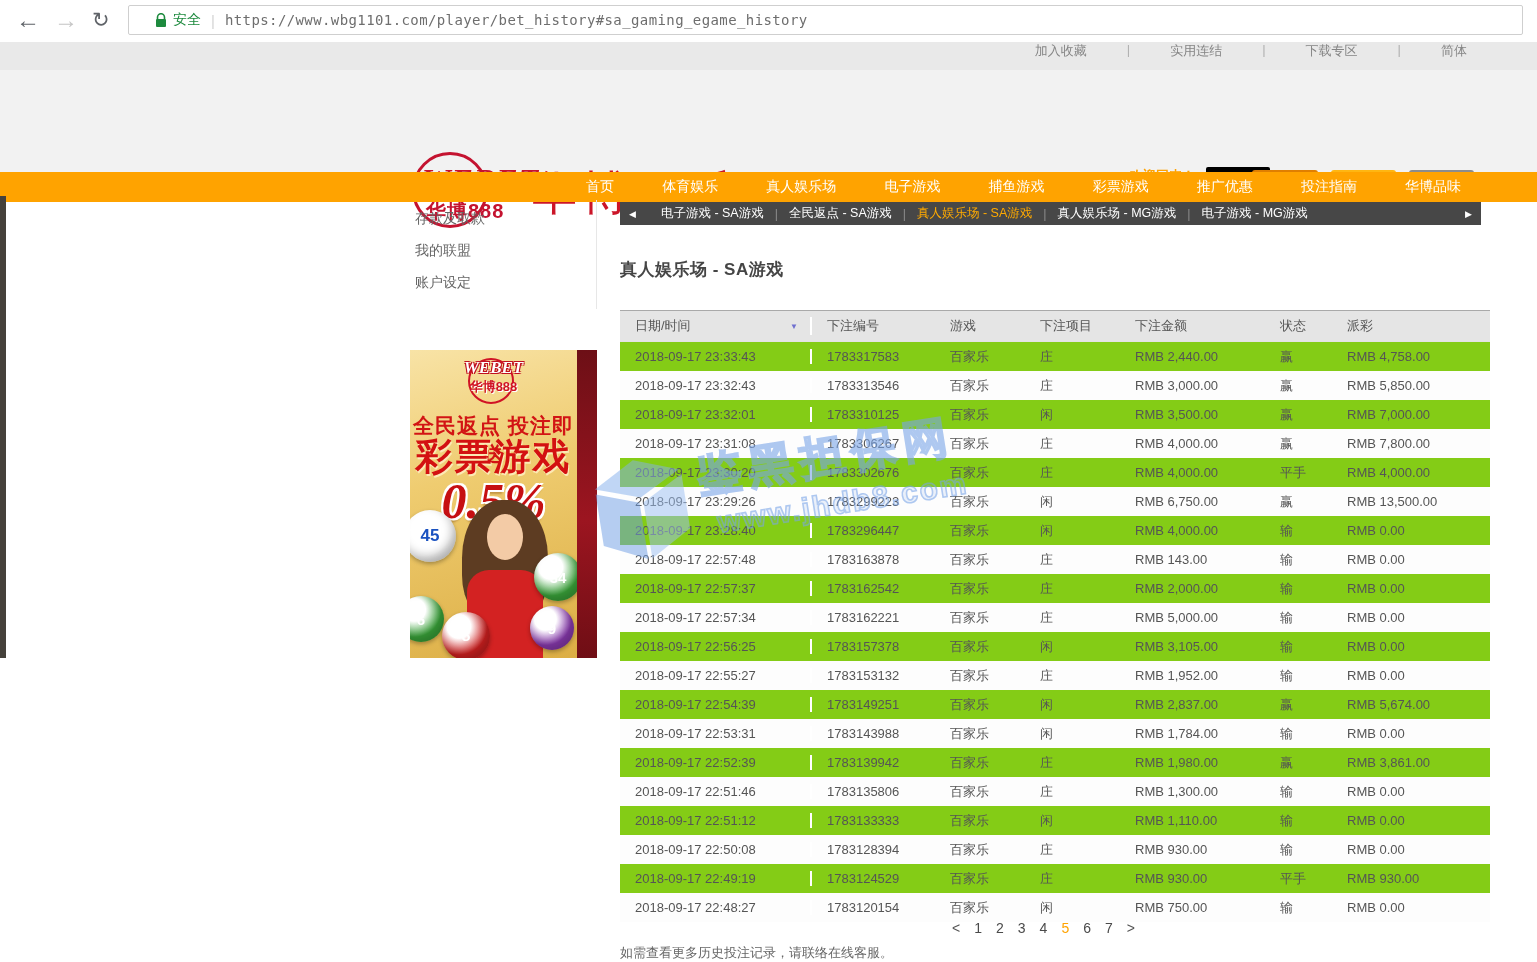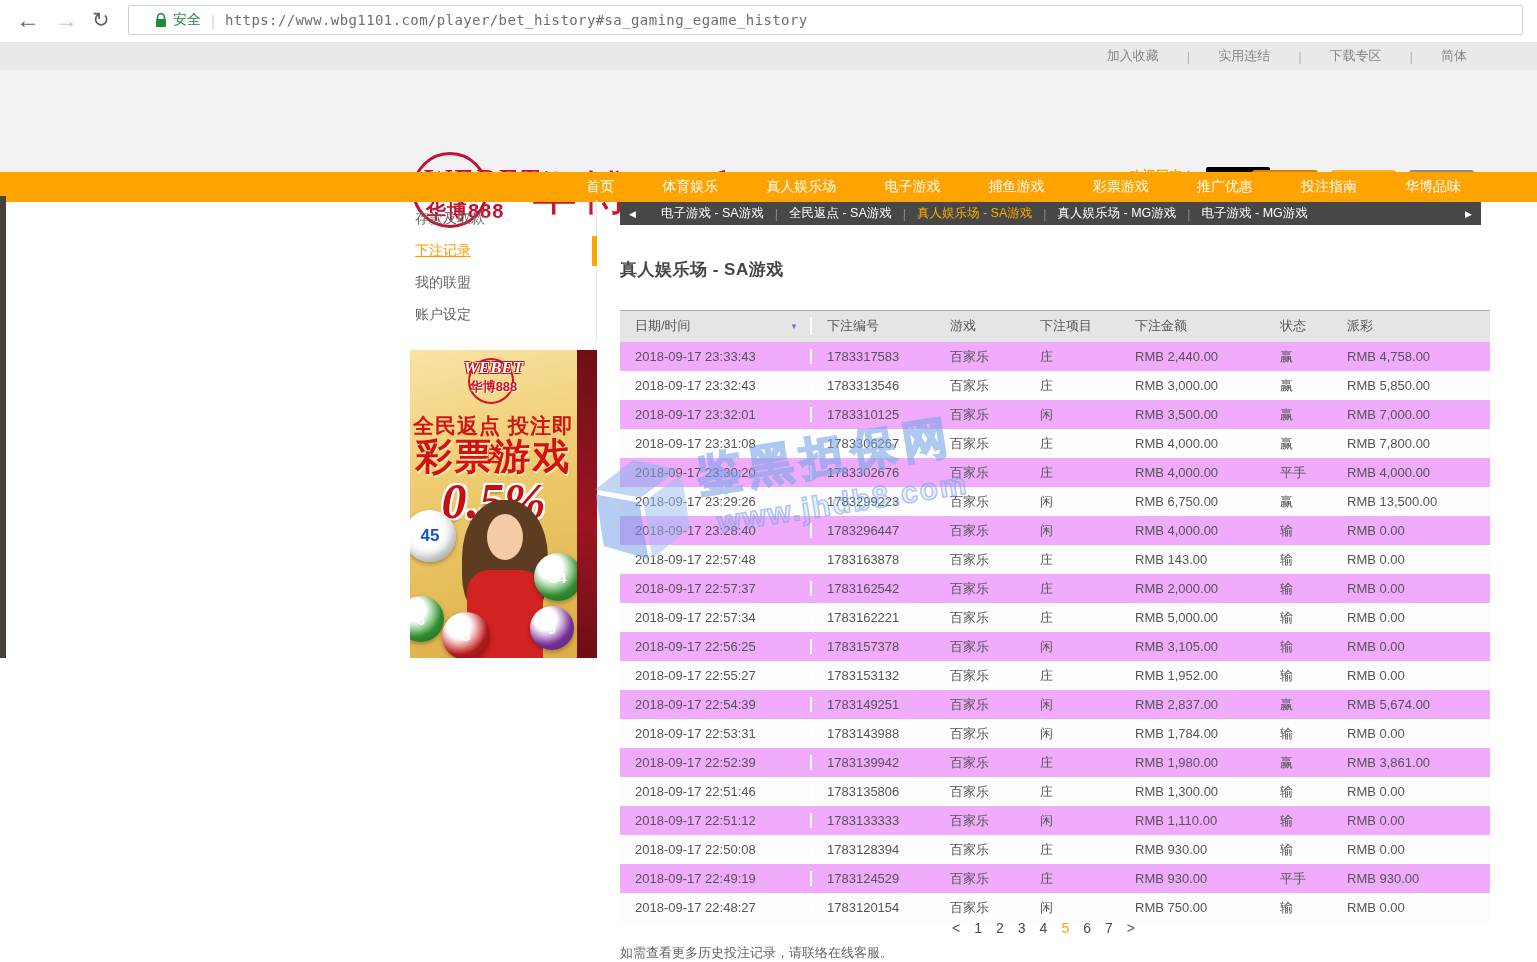--- a/index.html
+++ b/index.html
@@ -14,21 +14,21 @@
   .nav-btn.reload{left:92px;font-size:21px;}
   .addr{position:absolute;left:128px;right:14px;top:5px;height:30px;background:#fff;border:1px solid #cfcfcf;
         border-radius:2px;display:flex;align-items:center;padding:0 26px;box-sizing:border-box;}
   .lock{width:12px;height:15px;margin-right:6px;flex:0 0 auto;}
   .secure{color:#1d8a3e;font-size:14px;margin-right:10px;}
   .addr-sep{color:#d4d4d4;margin-right:10px;font-size:15px;}
   .url{font-family:"DejaVu Sans Mono",monospace;font-size:14px;color:#6e6e6e;letter-spacing:.4px;white-space:nowrap;}
 
   
   .utility{position:absolute;left:0;top:42px;width:1537px;height:28px;background:#e9e9e9;border-bottom:1px solid #dedede;}
-  #utility-links{position:absolute;right:70px;top:0;height:28px;display:flex;align-items:center;gap:28px;font-size:13px;}
+  #utility-links{position:absolute;right:70px;top:0;height:28px;display:flex;gap:40px;font-size:13px;}
   #utility-links .ulink{color:#858585;cursor:pointer;text-decoration:none;}
   #utility-links .sep{color:#b0b0b0;}
 
   
   .header{position:absolute;left:0;top:70px;width:1537px;height:102px;background:#f2f2f2;}
   .logo{position:absolute;left:412px;top:76px;width:340px;height:92px;cursor:pointer;}
   .logo-ring{position:absolute;left:0;top:6px;width:76px;height:76px;border:3px solid #c41330;border-radius:50%;box-sizing:border-box;}
   .logo-brand{position:absolute;left:10px;top:16px;font:italic bold 32px "Liberation Serif",serif;color:#c41330;letter-spacing:1px;}
   .logo-sub{position:absolute;left:14px;top:52px;font-weight:bold;font-size:20px;color:#c41330;letter-spacing:1px;}
   .logo-name{position:absolute;left:118px;top:16px;font-size:47px;color:#cb1528;letter-spacing:5px;}
@@ -97,21 +97,21 @@
   .ball4{left:120px;top:256px;width:44px;height:44px;background:radial-gradient(circle at 35% 30%,#fff 26%,#8a3ab0 62%);color:#fff;font-size:15px;}
 
   
   .page-title{position:absolute;left:620px;top:258px;font-size:17px;font-weight:bold;color:#454545;letter-spacing:.5px;}
   .bet-table{position:absolute;left:620px;top:310px;width:870px;}
   .tr,.thead{display:flex;}
   .thead{border-top:1px solid #a9a9a9;border-bottom:1px solid #e3e3e3;height:30px;align-items:center;background:#e5e5e5;}
   .th{font-size:13px;color:#555;display:flex;align-items:center;box-sizing:border-box;padding-left:15px;}
   .sort{margin-left:auto;margin-right:12px;font-size:8px;color:#7070cf;cursor:pointer;}
   .tr{height:29px;align-items:center;}
-  .tr.odd{background:#f0abfc;}
+  .tr.odd{background:#84cc16;}
   .tr.even{background:#fdfdfd;}
   .td{font-size:13px;color:#555;box-sizing:border-box;padding-left:15px;white-space:nowrap;overflow:hidden;}
   .c0{width:192px;border-right:2px solid #fff;}
   .c1{width:123px;}
   .c2{width:90px;}
   .c3{width:95px;}
   .c4{width:145px;}
   .c5{width:67px;}
   .c6{width:158px;}
   .th.c0{border-right:2px solid #fff;}
@@ -211,21 +211,20 @@
         <span class="snsep">|</span>
         <div class="sn-item">电子游戏 - MG游戏</div>
       </span>
     <span class="sn-arrow right">▶</span>
   </div>
 
   <div class="left-strip"></div>
 
   <div class="sidebar-menu" id="sidebar-menu">
       <div class="side-item">存款及取款</div>
-      <div class="side-item active">下注记录</div>
       <div class="side-item">我的联盟</div>
       <div class="side-item">账户设定</div>
     </div>
 
   <div class="banner">
     <div class="banner-gold">
       <div class="banner-logo">
         <div class="banner-ring"></div>
         <div class="bl-top">WEBET</div>
         <div class="bl-sub">华博888</div>

